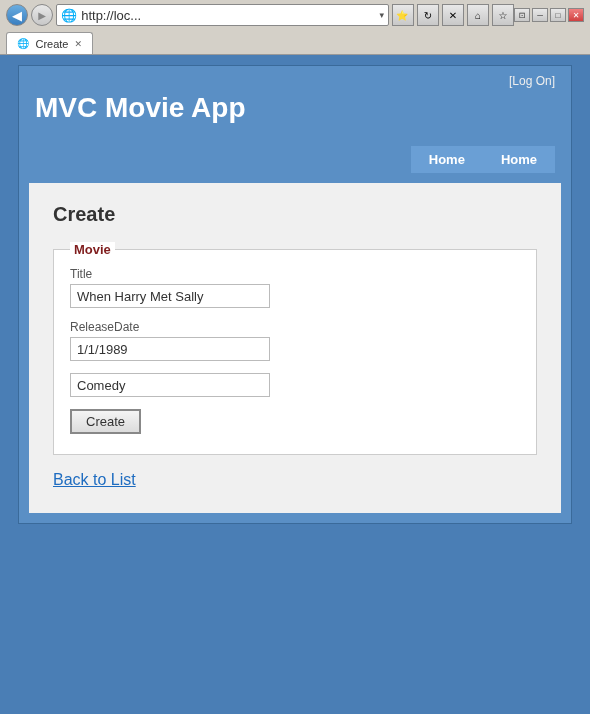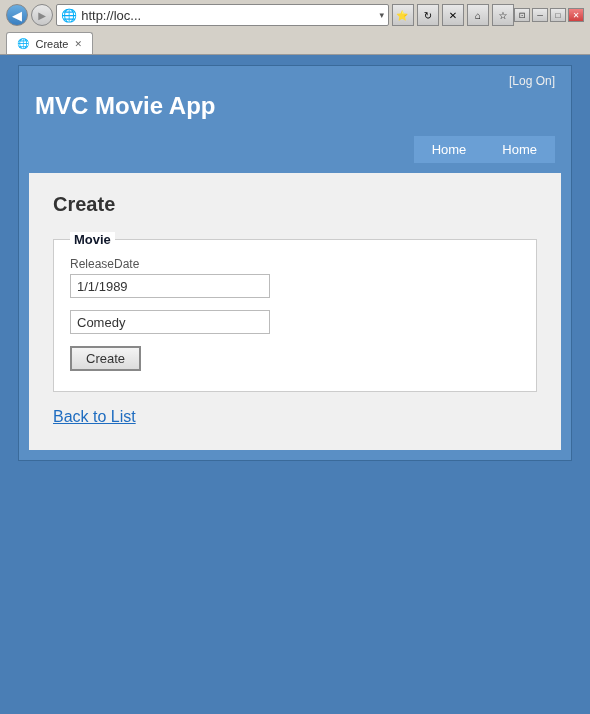--- a/index.html
+++ b/index.html
@@ -184,41 +184,42 @@
       color: #eee;
       margin-bottom: 4px;
     }
 
     .logon-link {
       color: #eee;
       text-decoration: none;
     }
 
     .site-title {
-      font-size: 24px;
+      font-size: 28px;
       font-weight: bold;
       color: white;
-      margin-bottom: 16px;
+      margin-bottom: 22px;
       font-family: Arial, sans-serif;
     }
 
     .site-nav {
       display: flex;
       justify-content: flex-end;
       gap: 0;
     }
 
     .nav-btn {
       background: #6a9fd5;
       color: white;
       border: none;
       padding: 6px 18px;
       font-size: 13px;
       cursor: pointer;
       font-family: Arial, sans-serif;
+      font-weight: bold;
     }
 
     
     .content-area {
       background: #f0f0f0;
       margin: 10px;
       padding: 20px 24px 24px 24px;
     }
 
     .page-heading {
@@ -232,21 +233,21 @@
     .form-fieldset {
       border: 1px solid #ccc;
       background: white;
       padding: 10px 16px 20px 16px;
       margin-bottom: 16px;
     }
 
     .form-legend {
       font-weight: bold;
       font-size: 13px;
-      color: #0f172a;
+      color: #7f1d1d;
       padding: 0 4px;
       background: white;
     }
 
     .form-group {
       margin-bottom: 12px;
     }
 
     .form-label {
       display: block;
@@ -352,20 +353,24 @@
         <button class="nav-btn">Home</button>
       </nav>
     </div>
 
     <div class="content-area">
       <h1 class="page-heading">Create</h1>
 
       <fieldset class="form-fieldset">
         <legend class="form-legend">Movie</legend>
 
+        <div class="form-group">
+          <label class="form-label">Title</label>
+          <input class="form-input" type="text" value="When Harry Met Sally" style="">
+        </div>
 
         <div class="form-group">
           <label class="form-label">ReleaseDate</label>
           <input class="form-input" type="text" value="1/1/1989" style="">
         </div>
 
         <div class="form-group">
           <input class="form-input" type="text" value="Comedy" style="">
         </div>
 

